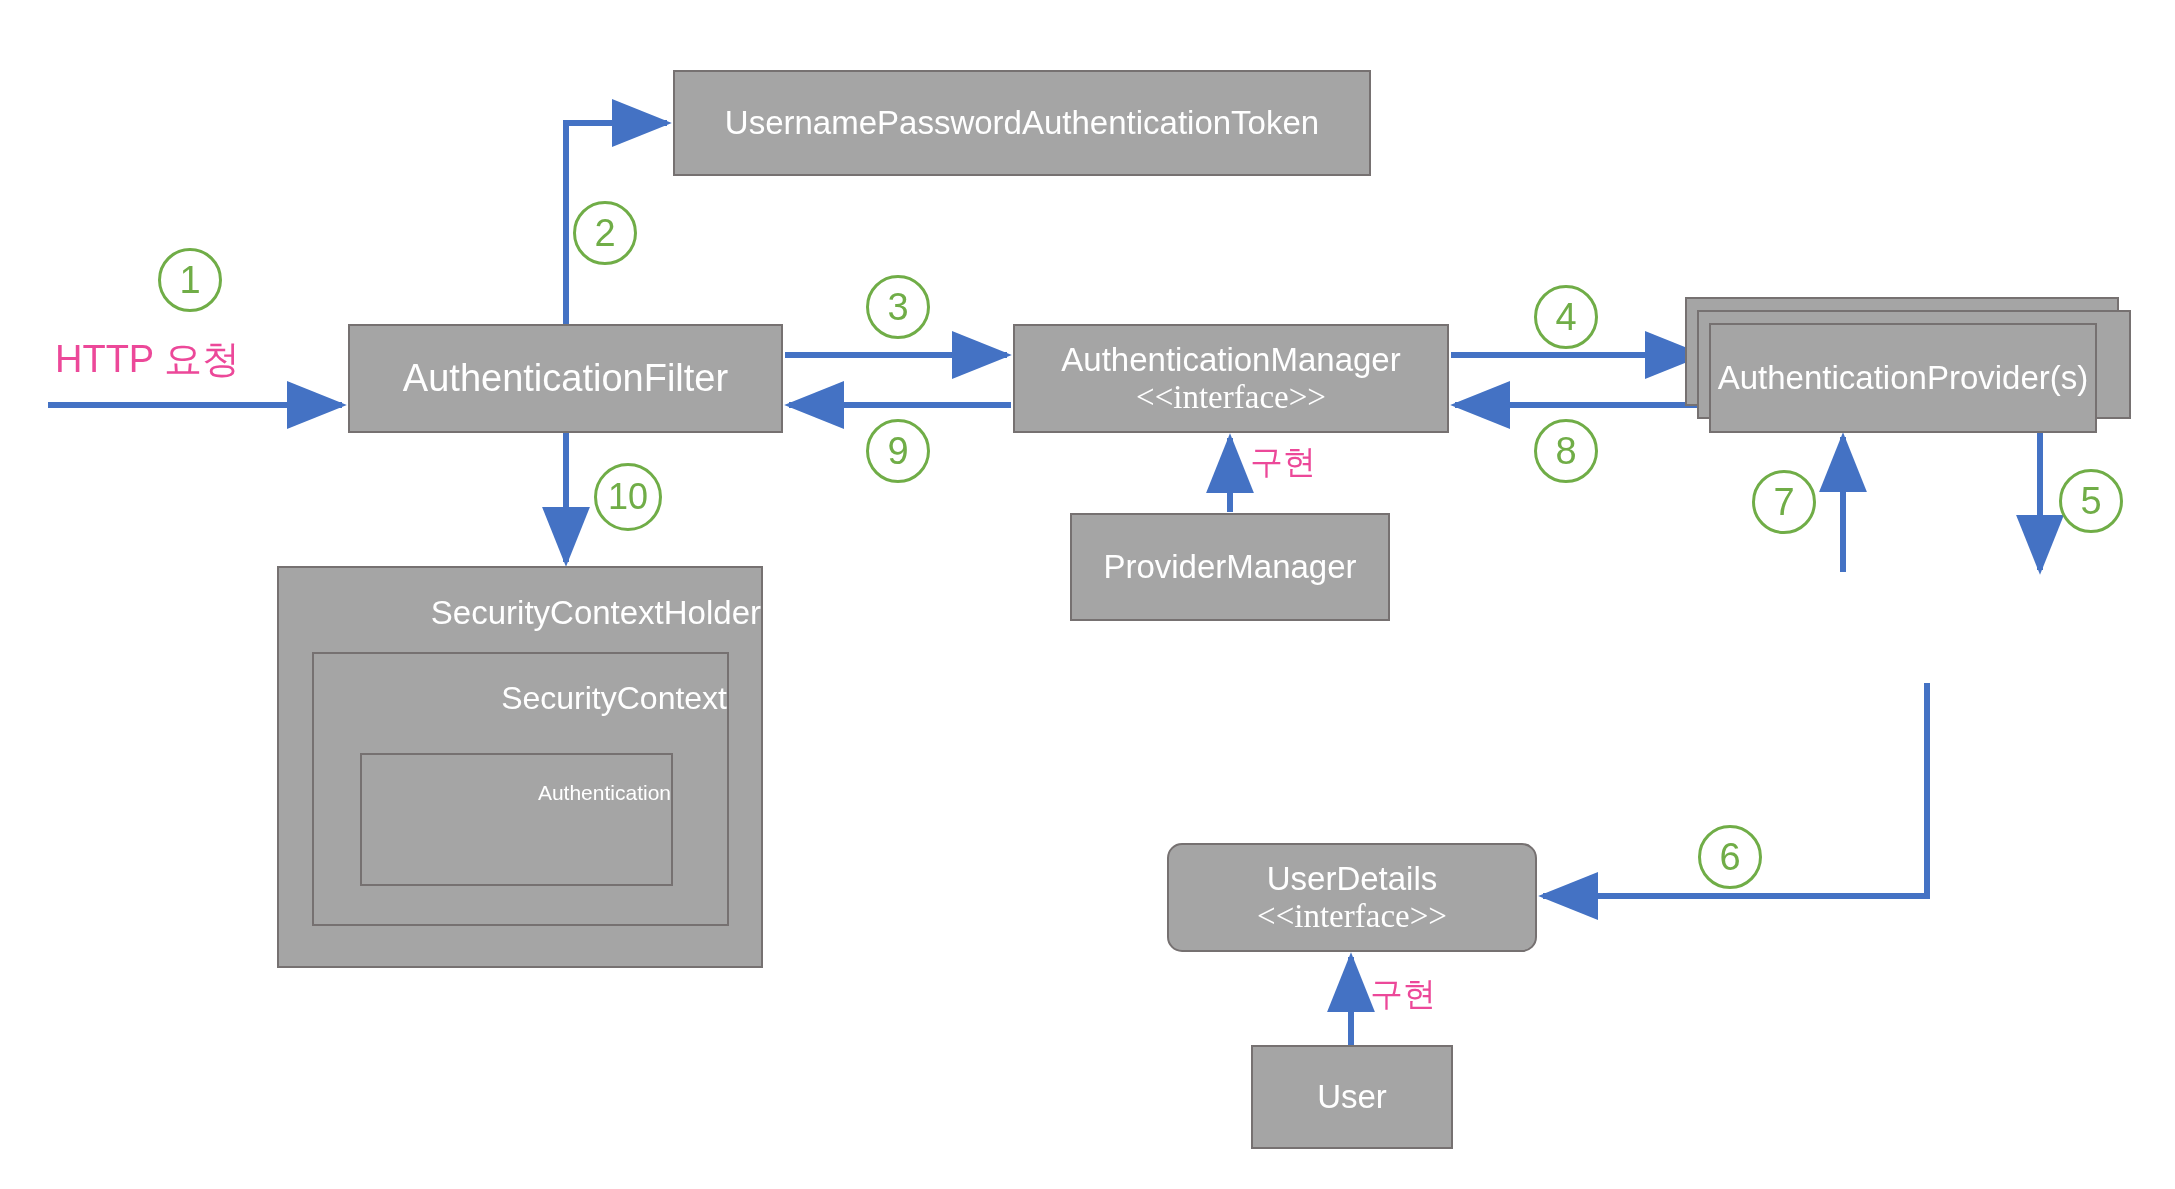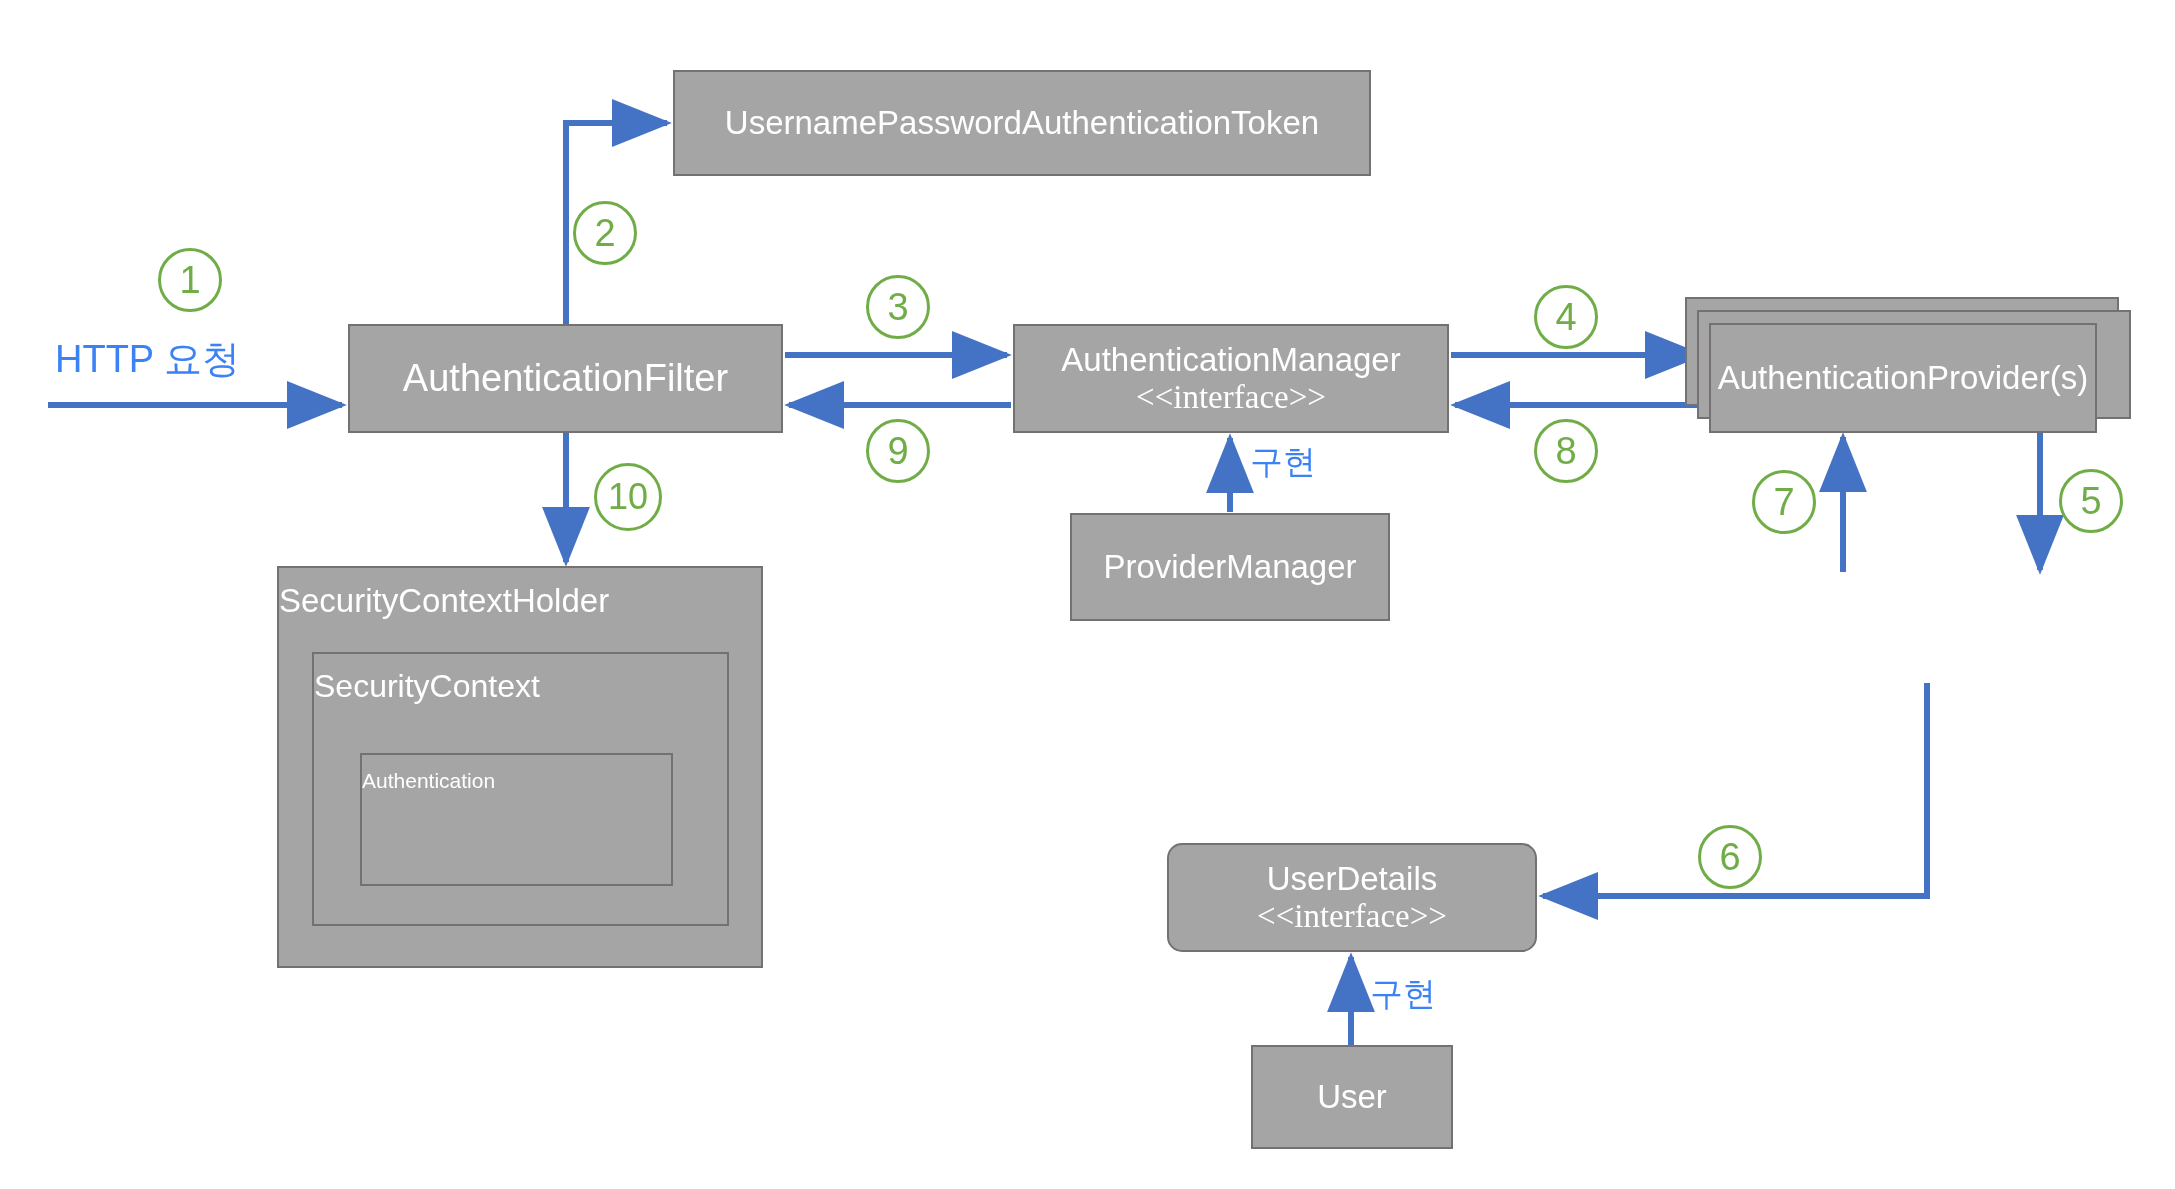--- a/index.html
+++ b/index.html
@@ -31,41 +31,42 @@
   }
   .node .line2 { display: block; font-family: Liberation Serif, serif; }
   .stack-back {
     position: absolute;
     background: #a5a5a5;
     border: 2px solid #767171;
     box-sizing: border-box;
   }
   .plain-label {
     position: absolute;
-    color: #3b82f6;
+    color: #ec4899;
     white-space: nowrap;
   }
   .marker {
     position: absolute;
     border: 3px solid #70ad47;
     border-radius: 50%;
     color: #70ad47;
     display: flex;
     align-items: center;
     justify-content: center;
     font-weight: 400;
     box-sizing: border-box;
     background: transparent;
   }
   .context-title {
     position: absolute;
     left: 0;
     right: 0;
-    text-align: left;
+    text-align: right;
     color: #ffffff;
+    margin-top: 12px;
   }
   .inner-box {
     position: absolute;
     border: 2px solid #767171;
     box-sizing: border-box;
     background: transparent;
   }
   svg.edges {
     position: absolute;
     left: 0;

